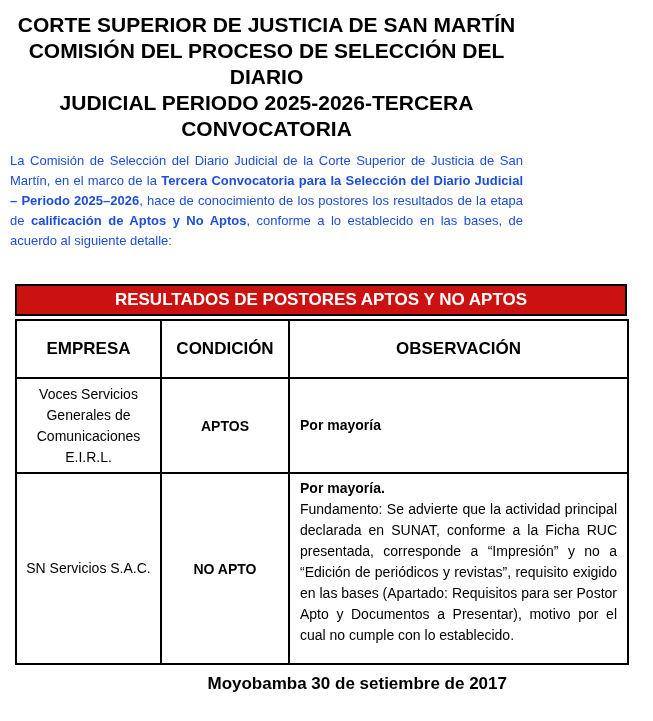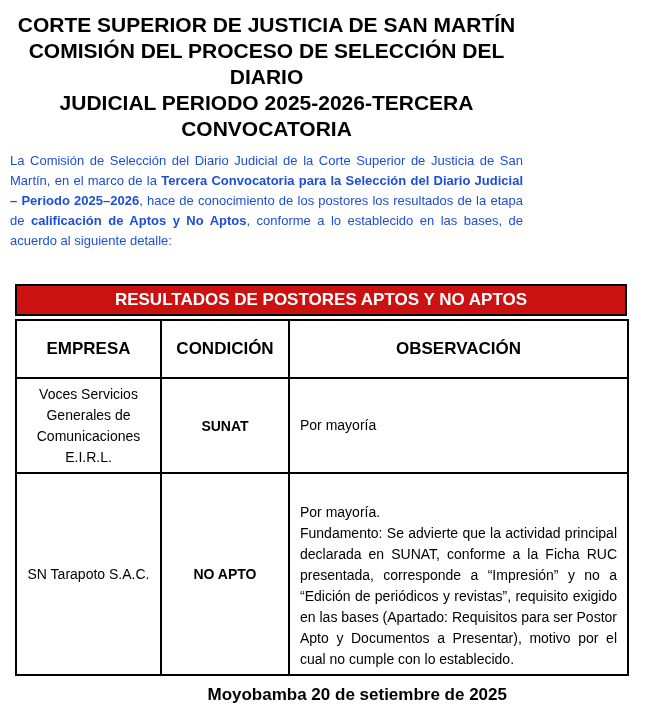--- a/index.html
+++ b/index.html
@@ -104,21 +104,21 @@
     padding: 4px 10px;
     line-height: 21px;
   }
   td.observacion-long {
     vertical-align: top;
     padding: 4px 10px 4px 10px;
     line-height: 21px;
   }
   tr.row-1 td { height: 85px; }
   tr.row-2 td { height: 181px; }
-  .obs-lead { font-weight: normal; margin-top: 24px; }
+  .obs-lead { font-weight: bold; }
   .obs-body { text-align: justify; }
   
   .date-line {
     margin-top: 9px;
     text-align: right;
     padding-right: 16px;
     font-weight: bold;
     font-size: 17px;
   }
 </style>
@@ -149,30 +149,30 @@
       <thead>
         <tr>
           <th>EMPRESA</th>
           <th>CONDICIÓN</th>
           <th>OBSERVACIÓN</th>
         </tr>
       </thead>
       <tbody>
         <tr class="row-1">
           <td class="empresa">Voces Servicios Generales de Comunicaciones E.I.R.L.</td>
-          <td class="condicion">SUNAT</td>
+          <td class="condicion">APTOS</td>
           <td class="observacion obs-lead">Por mayoría</td>
         </tr>
         <tr class="row-2">
-          <td class="empresa">SN Tarapoto S.A.C.</td>
+          <td class="empresa">SN Servicios S.A.C.</td>
           <td class="condicion">NO APTO</td>
           <td class="observacion-long">
             <div class="obs-lead">Por mayoría.</div>
             <div class="obs-body">Fundamento: Se advierte que la actividad principal declarada en SUNAT, conforme a la Ficha RUC presentada, corresponde a “Impresión” y no a “Edición de periódicos y revistas”, requisito exigido en las bases (Apartado: Requisitos para ser Postor Apto y Documentos a Presentar), motivo por el cual no cumple con lo establecido.</div>
           </td>
         </tr>
       </tbody>
     </table>
   </div>
 
-  <div class="date-line">Moyobamba 20 de setiembre de 2025</div>
+  <div class="date-line">Moyobamba 30 de setiembre de 2017</div>
 
 </div>
 
 </body></html>

